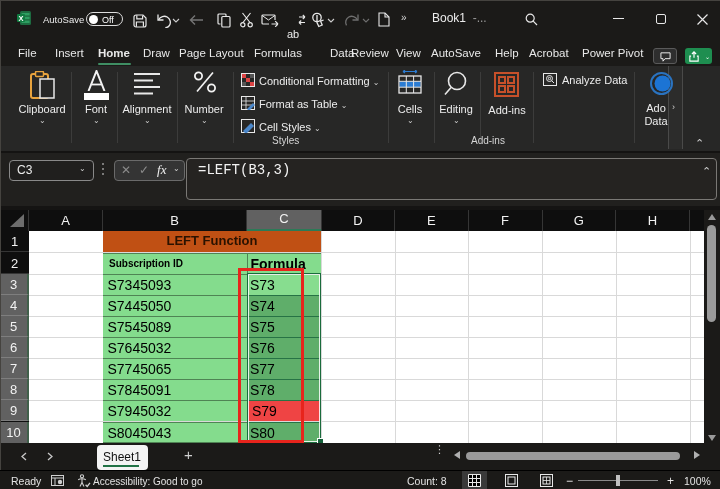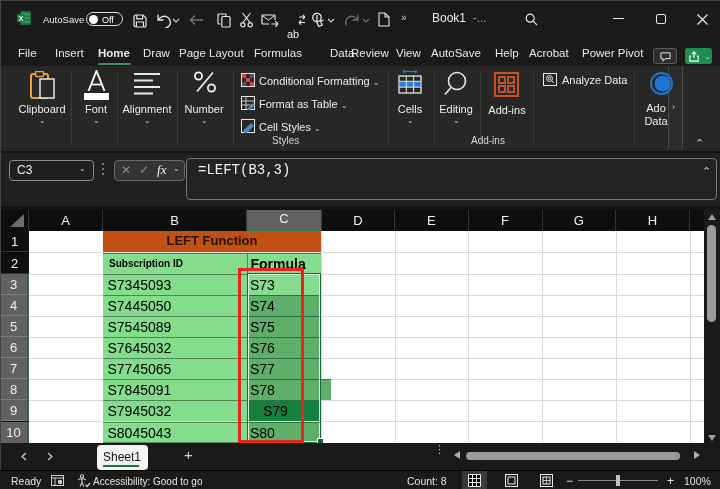--- a/index.html
+++ b/index.html
@@ -335,22 +335,22 @@
   <div class="cell" style="left:103px;top:127px;width:144px;height:21.1px;background:#84dc8d;line-height:20px;border-top:1px solid rgba(0,0,0,0.4);">S7645032</div>
   <div class="cell" style="left:103px;top:148.1px;width:144px;height:21.1px;background:#84dc8d;line-height:20px;border-top:1px solid rgba(0,0,0,0.4);">S7745065</div>
   <div class="cell" style="left:103px;top:169.2px;width:144px;height:21.1px;background:#84dc8d;line-height:20px;border-top:1px solid rgba(0,0,0,0.4);">S7845091</div>
   <div class="cell" style="left:103px;top:190.3px;width:144px;height:21.2px;background:#84dc8d;line-height:20px;border-top:1px solid rgba(0,0,0,0.4);">S7945032</div>
   <div class="cell" style="left:103px;top:211.5px;width:144px;height:21.1px;background:#84dc8d;line-height:20px;border-top:1px solid rgba(0,0,0,0.4);border-bottom:1px solid rgba(0,0,0,0.4);">S8045043</div>
   <div class="cell" style="left:247px;top:63.6px;width:74px;height:21.2px;background:#87dd8f;line-height:20px;border-top:1px solid rgba(0,0,0,0.4);border-left:1px solid rgba(0,0,0,0.4);padding-left:2px;">S73</div>
   <div class="cell" style="left:247px;top:84.8px;width:74px;height:21.1px;background:#5fae6a;line-height:20px;border-top:1.5px solid #277345;border-left:1px solid rgba(0,0,0,0.4);padding-left:2px;">S74</div>
   <div class="cell" style="left:247px;top:105.9px;width:74px;height:21.1px;background:#5fae6a;line-height:20px;border-top:1.5px solid #277345;border-left:1px solid rgba(0,0,0,0.4);padding-left:2px;">S75</div>
   <div class="cell" style="left:247px;top:127px;width:74px;height:21.1px;background:#5fae6a;line-height:20px;border-top:1.5px solid #277345;border-left:1px solid rgba(0,0,0,0.4);padding-left:2px;">S76</div>
   <div class="cell" style="left:247px;top:148.1px;width:74px;height:21.1px;background:#5fae6a;line-height:20px;border-top:1.5px solid #277345;border-left:1px solid rgba(0,0,0,0.4);padding-left:2px;">S77</div>
-  <div class="cell" style="left:247px;top:169.2px;width:84px;height:21.1px;background:#5fae6a;line-height:20px;border-top:1.5px solid #277345;border-left:1px solid rgba(0,0,0,0.4);padding-left:2px;">S78</div>
-  <div class="cell" style="left:247px;top:190.3px;width:74px;height:21.2px;background:#15803d;line-height:20px;border-top:1.5px solid #277345;border-left:1px solid rgba(0,0,0,0.4);padding-left:15px;">S79</div>
+  <div class="cell" style="left:247px;top:169.2px;width:74px;height:21.1px;background:#5fae6a;line-height:20px;border-top:1.5px solid #277345;border-left:1px solid rgba(0,0,0,0.4);padding-left:2px;">S78</div>
+  <div class="cell" style="left:247px;top:190.3px;width:74px;height:21.2px;background:#ef4444;line-height:20px;border-top:1.5px solid #277345;border-left:1px solid rgba(0,0,0,0.4);padding-left:4px;">S79</div>
   <div class="cell" style="left:247px;top:211.5px;width:74px;height:21.1px;background:#5fae6a;line-height:20px;border-top:1.5px solid #277345;border-left:1px solid rgba(0,0,0,0.4);padding-left:2px;">S80</div>
 
   <div class="abs" style="left:246.6px;top:63px;width:74.6px;height:169.8px;border:1.6px solid #1a6b3c;box-shadow:inset 0 0 0 1px rgba(255,255,255,0.85);"></div>
   <div class="abs" style="left:316.8px;top:227.8px;width:6.4px;height:6.4px;background:#fff;"></div>
       <div class="abs" style="left:318.4px;top:229.4px;width:4.2px;height:4.2px;background:#16603a;"></div>
 
   <div class="abs" style="left:238px;top:58px;width:66px;height:174.5px;border:3px solid #e8241c;"></div>
 
   <div class="abs" style="left:704px;top:0;width:16px;height:233px;background:#1b1a18;">
     <div style="position:absolute;left:4px;top:4px;width:0;height:0;border-left:4px solid transparent;border-right:4px solid transparent;border-bottom:6px solid #9a9a9a;"></div>

